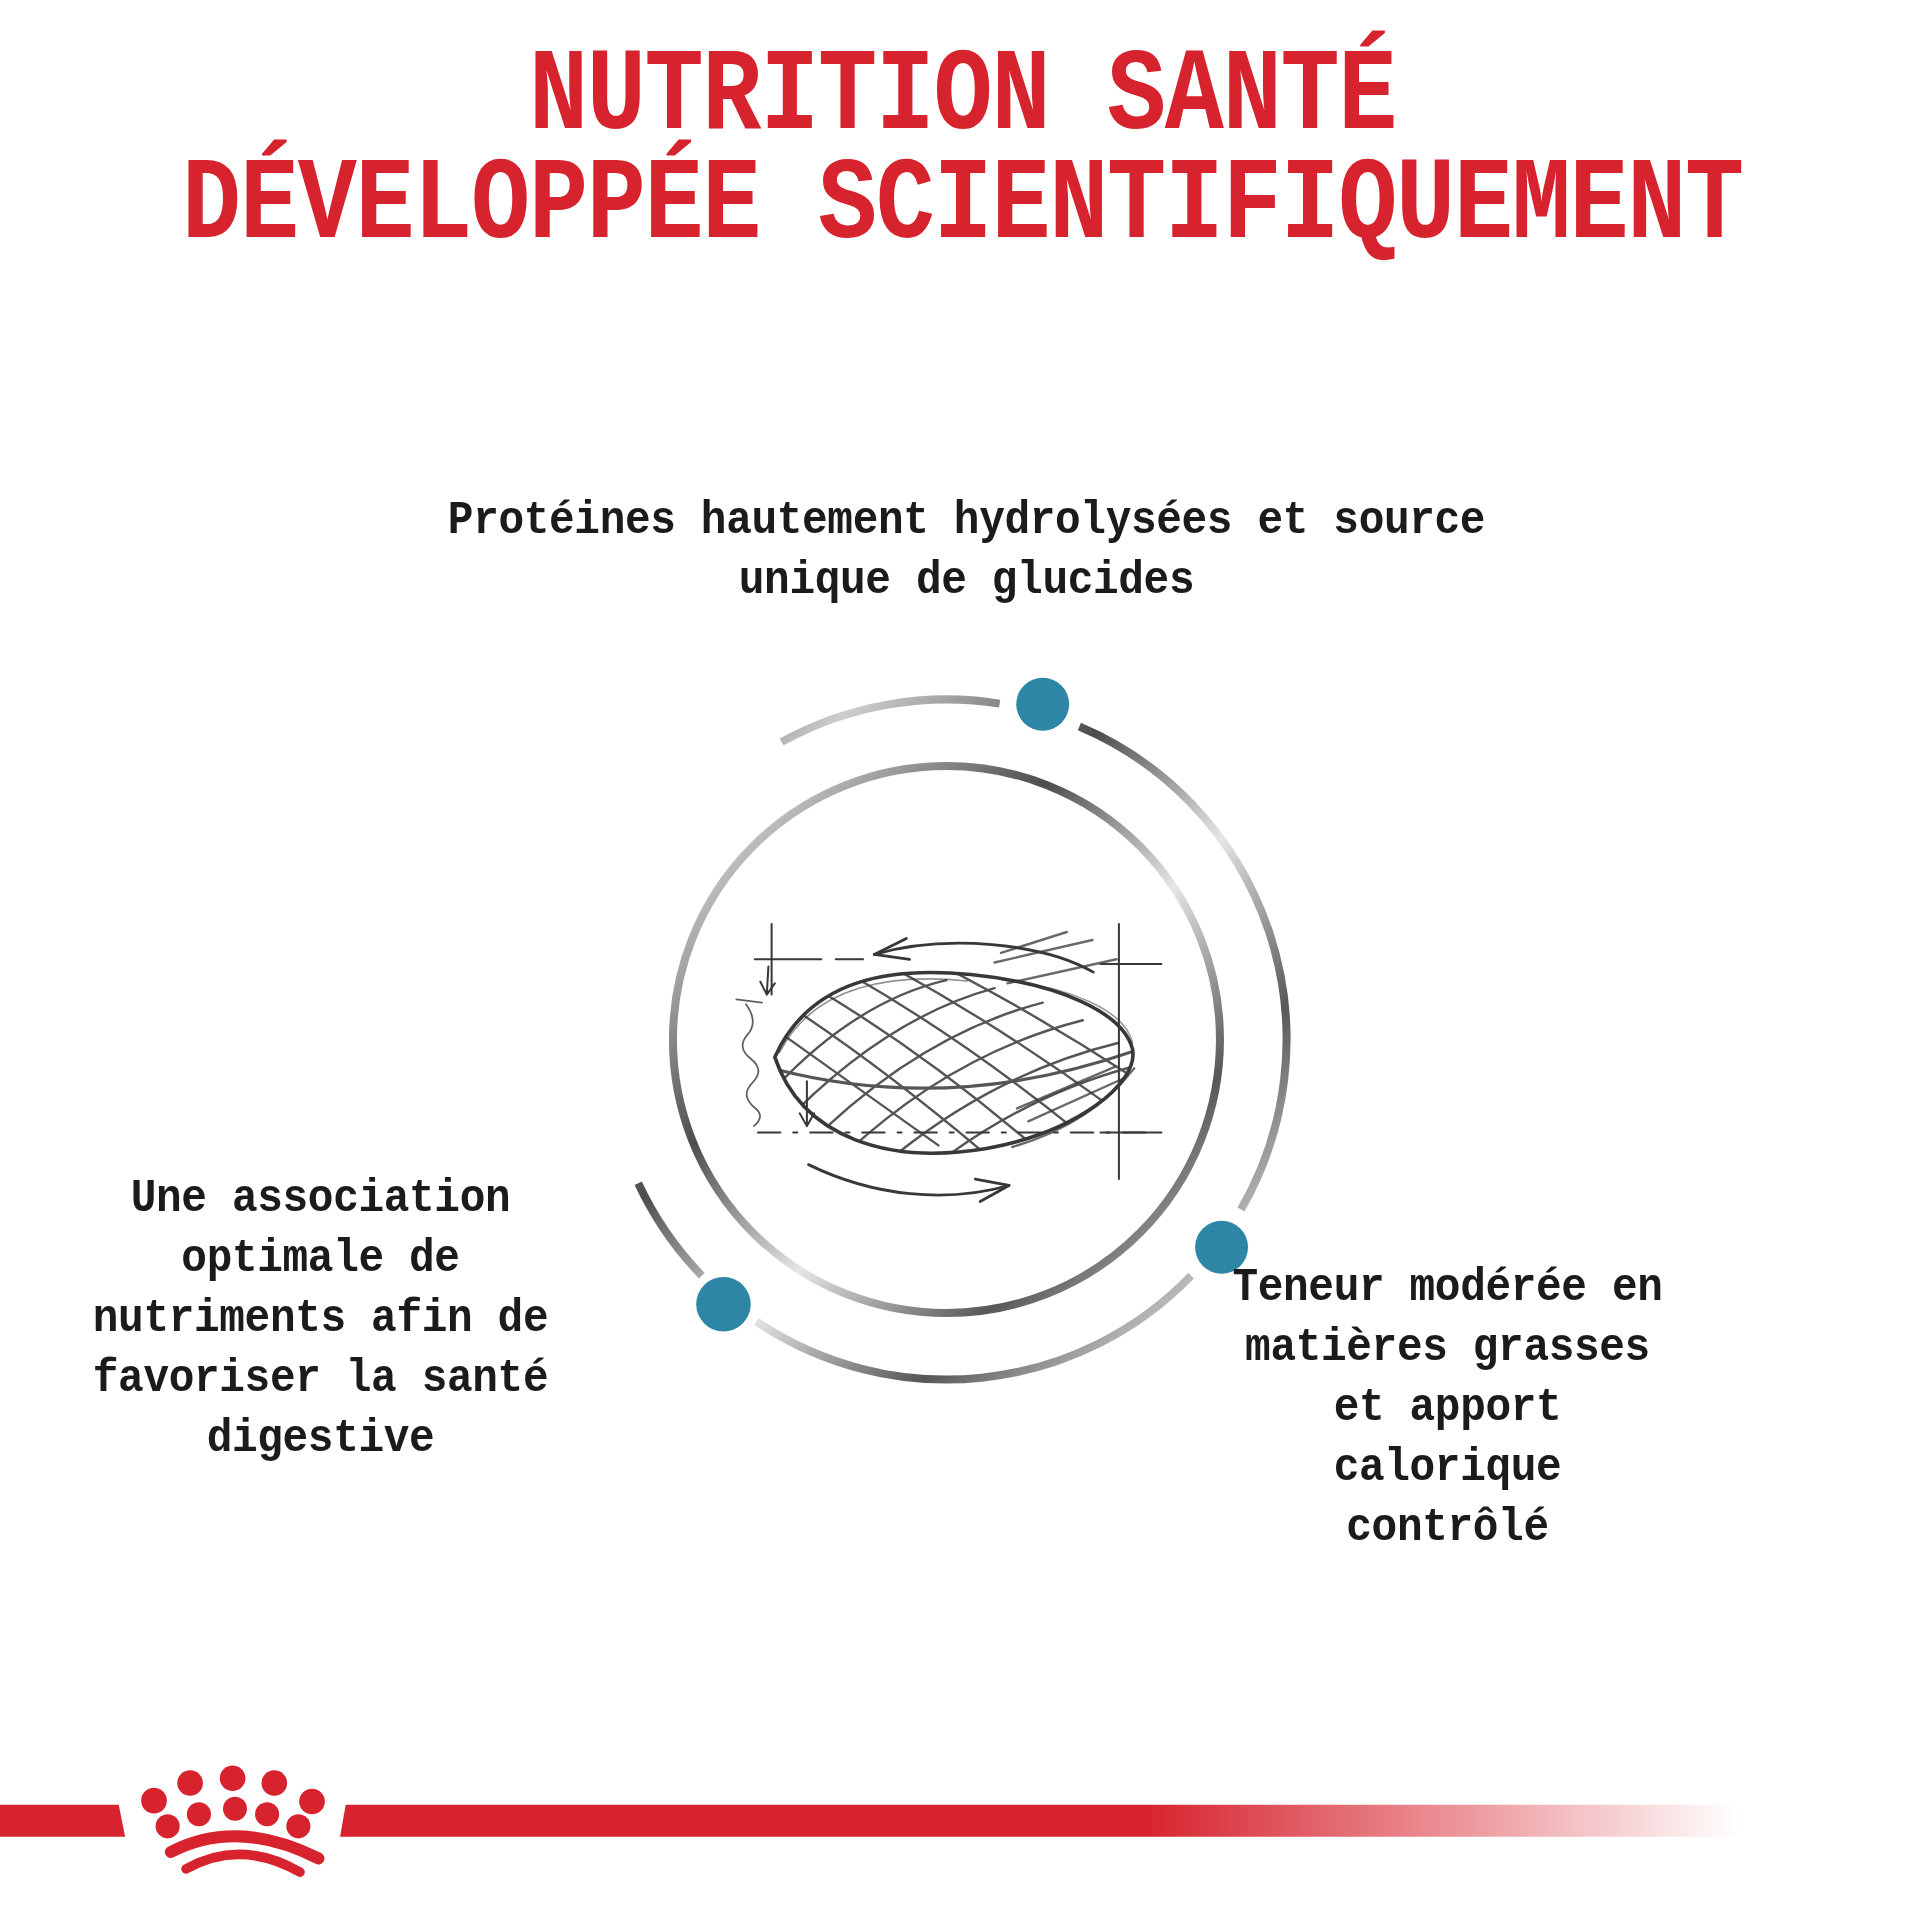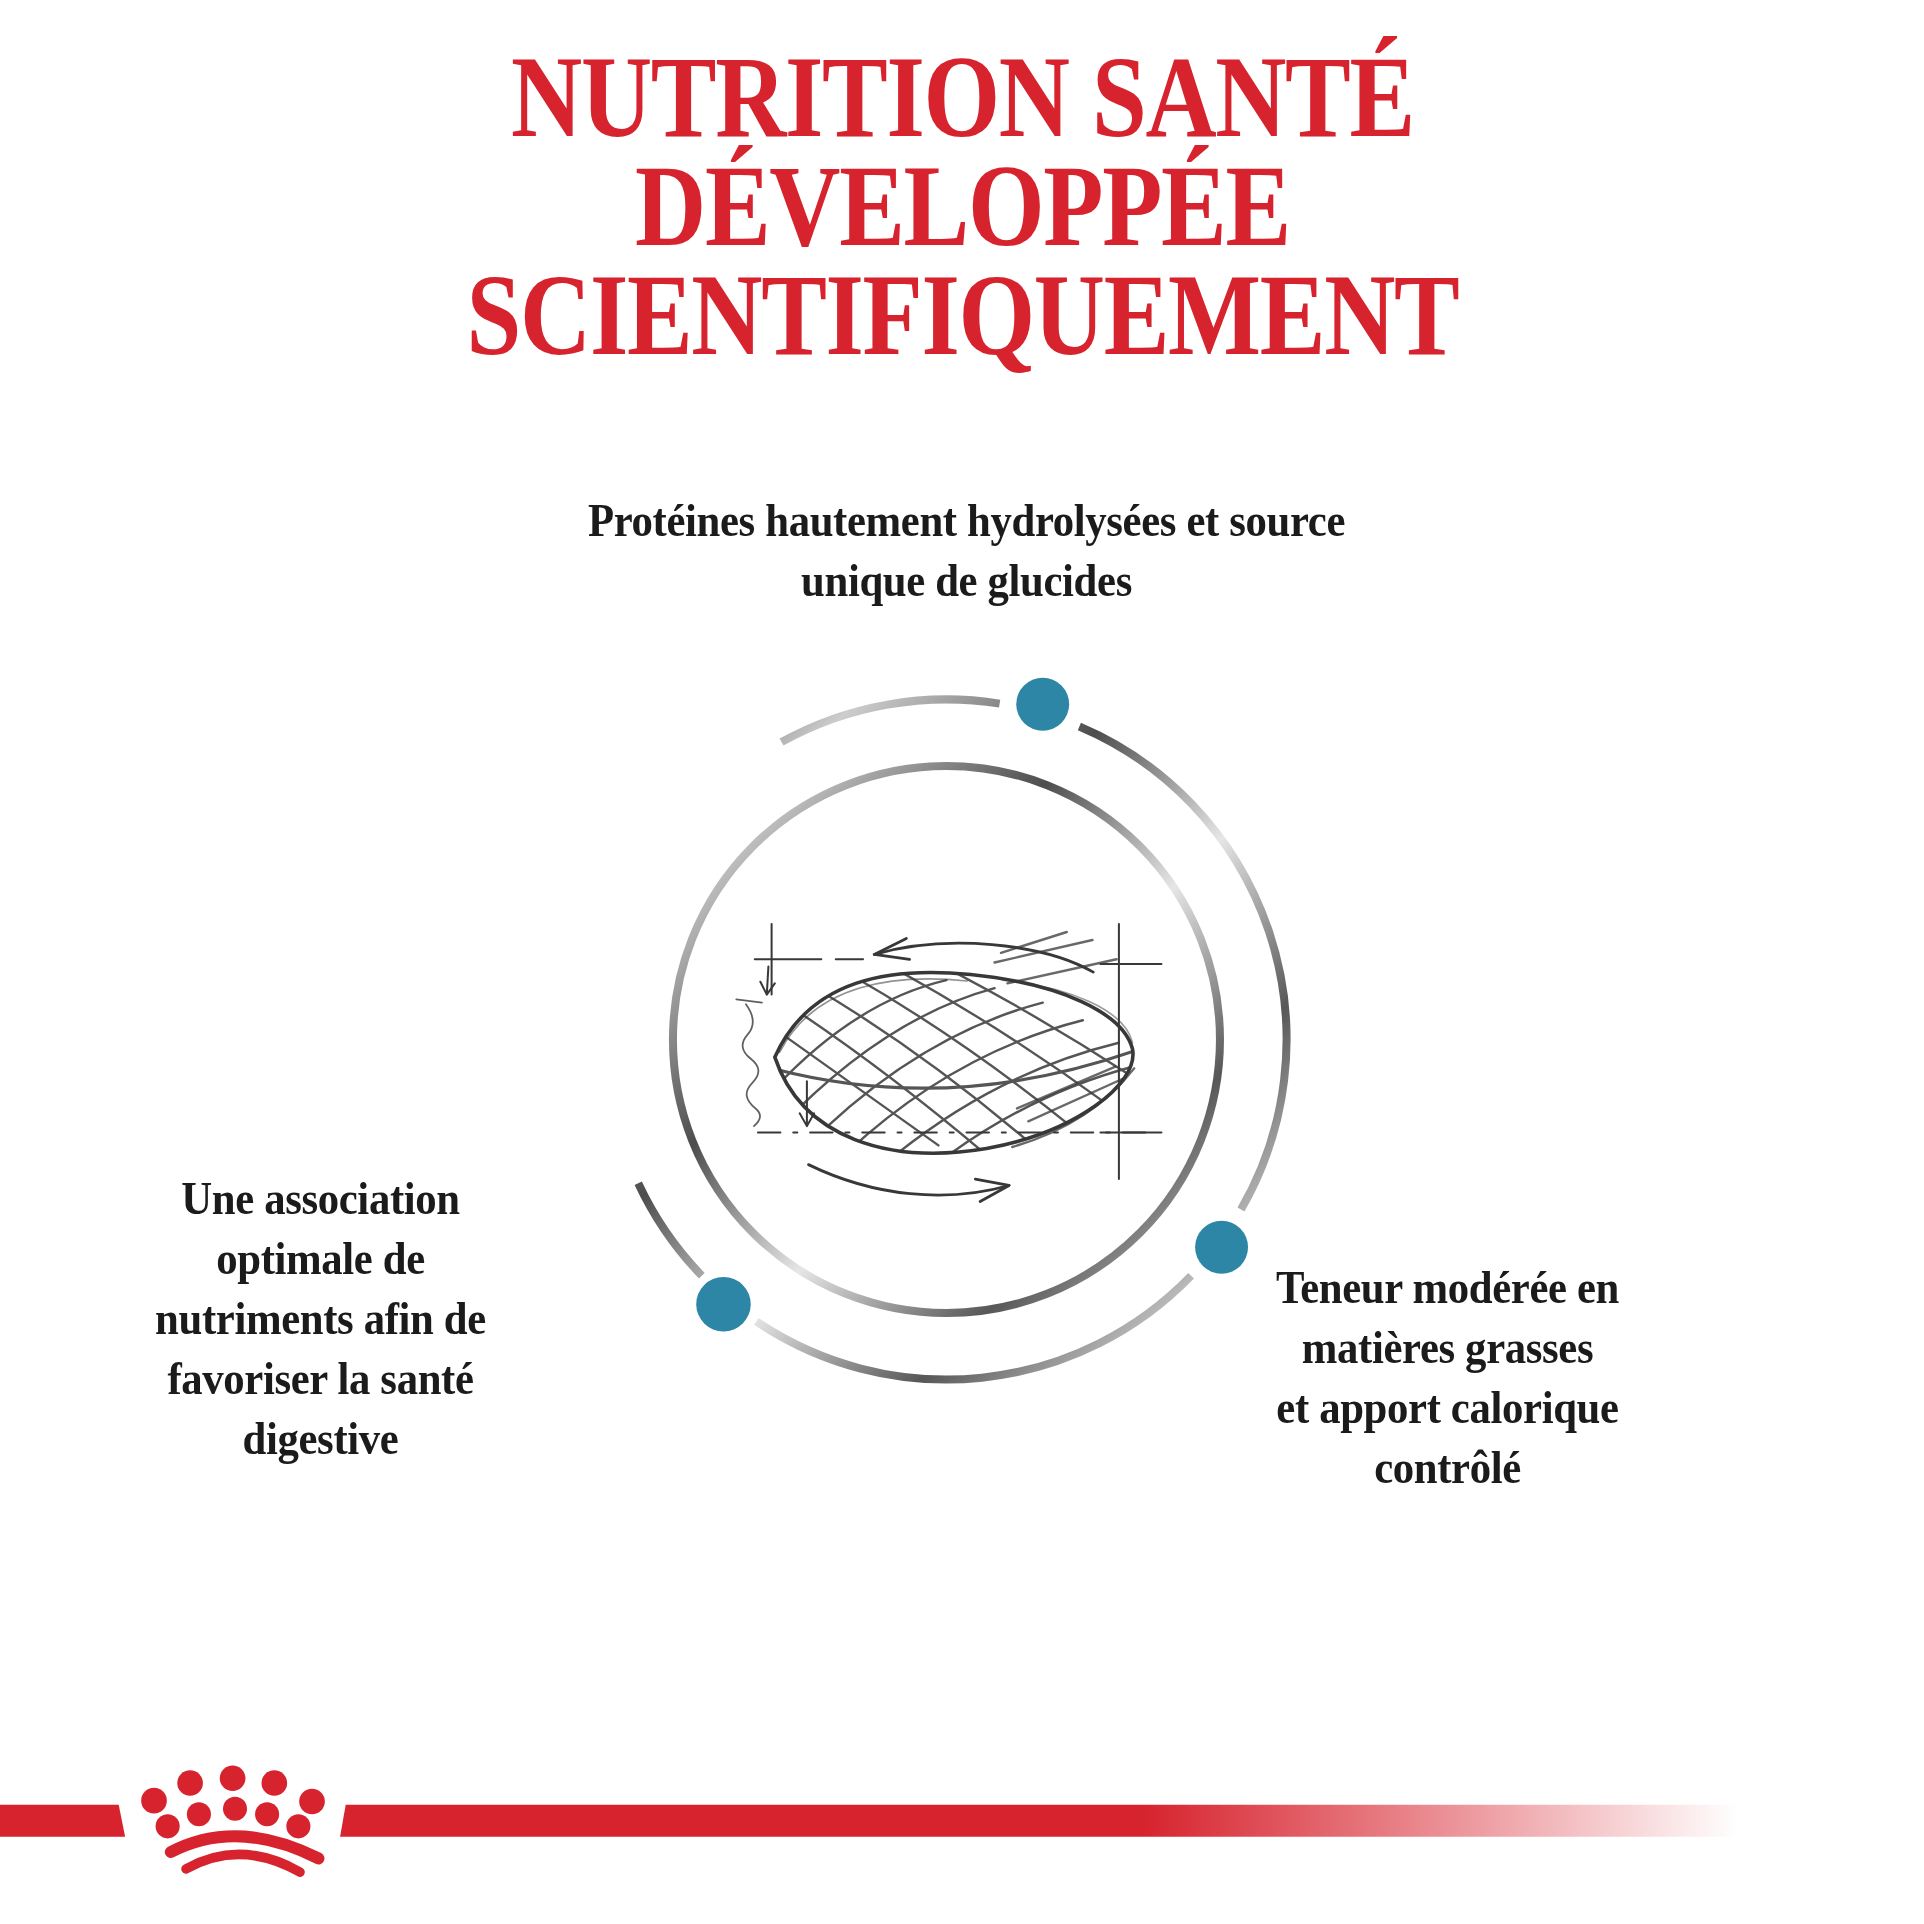--- a/index.html
+++ b/index.html
@@ -1,17 +1,17 @@
 <!DOCTYPE html>
 <html style="font-size:13px"><head>
 <meta charset="utf-8">
 <style>
   html,body{margin:0;padding:0;background:#fff;}
   .canvas{position:relative;width:1858px;height:1925px;background:#ffffff;overflow:hidden;
-          font-family:Liberation Serif, serif;}
+          font-family:Liberation Mono, monospace;}
   .fig{position:absolute;left:0;top:0;width:1925px;height:1925px;}
 
   .title{position:absolute;left:0;top:43px;width:1925px;text-align:center;
          font-weight:bold;font-size:116px;line-height:109px;letter-spacing:-1.6px;
          color:#d7232e;transform:scaleX(0.85);transform-origin:50% 0;}
 
   .callout{position:absolute;color:#1b1b1b;font-weight:bold;font-size:46px;line-height:60px;
            text-align:center;transform:scaleX(0.93);transform-origin:50% 0;letter-spacing:-0.4px;}
   .callout-top{left:365px;top:491px;width:1203px;}
   .callout-left{left:64px;top:1169px;width:513px;}

